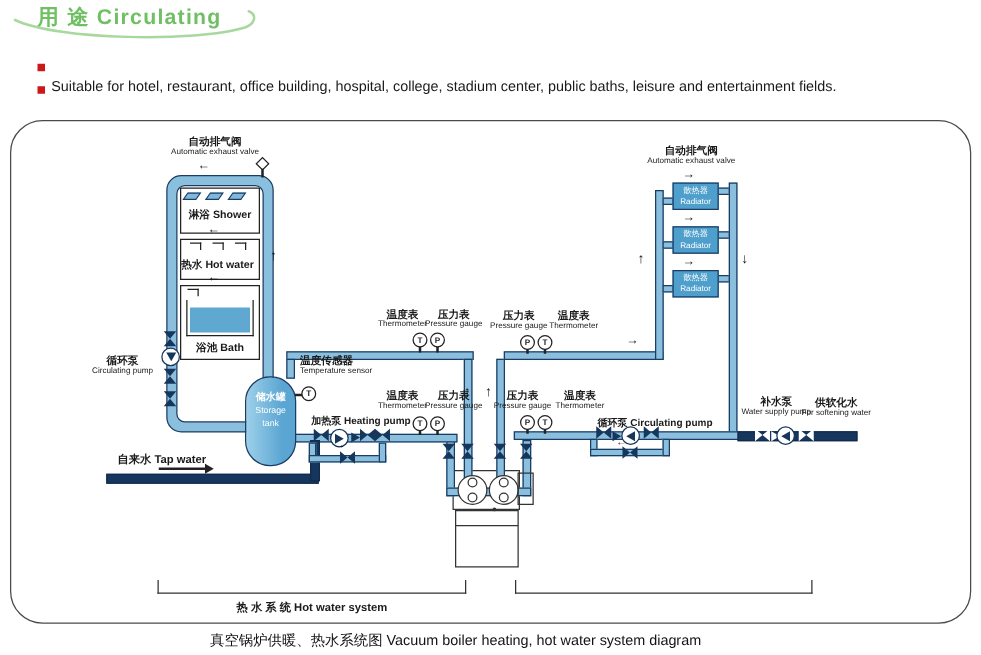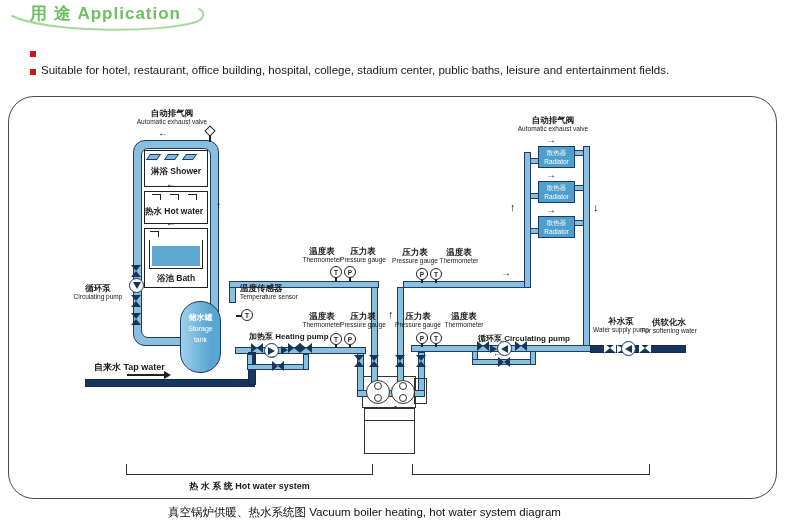--- a/index.html
+++ b/index.html
@@ -39,21 +39,21 @@
   .rad { position:absolute; width:37px; height:22px; background:#4e9fcb; border:1.2px solid #1c3c64;
          color:#fff; font-size:6.5px; text-align:center; line-height:1.45; padding-top:1px; }
   .bkt { position:absolute; border-left:1.5px solid #333; border-right:1.5px solid #333; border-bottom:1.5px solid #333; height:11px; }
   .circ { position:absolute; border-radius:50%; background:#fff; }
 </style>
 </head>
 <body>
 
 <div id="canvas">
 
-  <div class="abs" style="left:30px;top:2px;font-size:17px;font-weight:bold;color:#6fbf63;letter-spacing:1px;">用 途 Application</div>
+  <div class="abs" style="left:30px;top:2px;font-size:17px;font-weight:bold;color:#6fbf63;letter-spacing:1px;">用 途 Circulating</div>
   <svg class="abs" style="left:6px;top:6px;" width="210" height="28">
     <path d="M6,10 C40,26 150,28 190,16 C198,13 200,6 193,3" stroke="#a8d89e" stroke-width="2" fill="none" stroke-linecap="round"></path>
   </svg>
 
   <div class="abs" style="left:30px;top:51px;width:6px;height:6px;background:#cc1818;"></div>
   <div class="abs" style="left:30px;top:69px;width:6px;height:6px;background:#cc1818;"></div>
   <div class="abs nw" style="left:41px;top:64px;font-size:11.5px;">Suitable for hotel, restaurant, office building, hospital, college, stadium center, public baths, leisure and entertainment fields.</div>
 
   <div class="abs" style="left:8px;top:96px;width:769px;height:403px;border:1.5px solid #4a4a4a;border-radius:26px;background:#fff;"></div>
 
@@ -140,21 +140,21 @@
   <div class="pd" style="left:248px;top:352px;width:8px;height:33px;"></div>
 
   <div class="p" style="left:247px;top:354px;width:6px;height:16px;"></div>
   <div class="p" style="left:247px;top:364px;width:62px;height:6px;"></div>
   <div class="p" style="left:303px;top:354px;width:6px;height:16px;"></div>
 
   <div class="p" style="left:472px;top:351px;width:6px;height:14px;"></div>
   <div class="p" style="left:472px;top:359px;width:64px;height:6px;"></div>
   <div class="p" style="left:530px;top:351px;width:6px;height:14px;"></div>
 
-  <div class="abs ctr" style="left:180px;top:301px;width:41px;height:72px;border-radius:20px;border:1.5px solid #1c3c64;
+  <div class="abs ctr" style="left:196px;top:301px;width:41px;height:72px;border-radius:20px;border:1.5px solid #1c3c64;
        background:linear-gradient(90deg,#9dd0ea 0%,#5aa5d2 75%);color:#fff;padding-top:10px;line-height:1.55;">
     <div style="font-size:8px;font-weight:bold;">储水罐</div>
     <div style="font-size:7px;">Storage</div>
     <div style="font-size:7px;">tank</div>
   </div>
   <div class="abs" style="left:236px;top:315px;width:6px;height:2px;background:#222;"></div>
   <div class="gauge" style="left:241px;top:309px;">T</div>
   <div class="abs" style="left:240px;top:283px;">
     <div class="cnl">温度传感器</div>
     <div class="enl">Temperature sensor</div>

